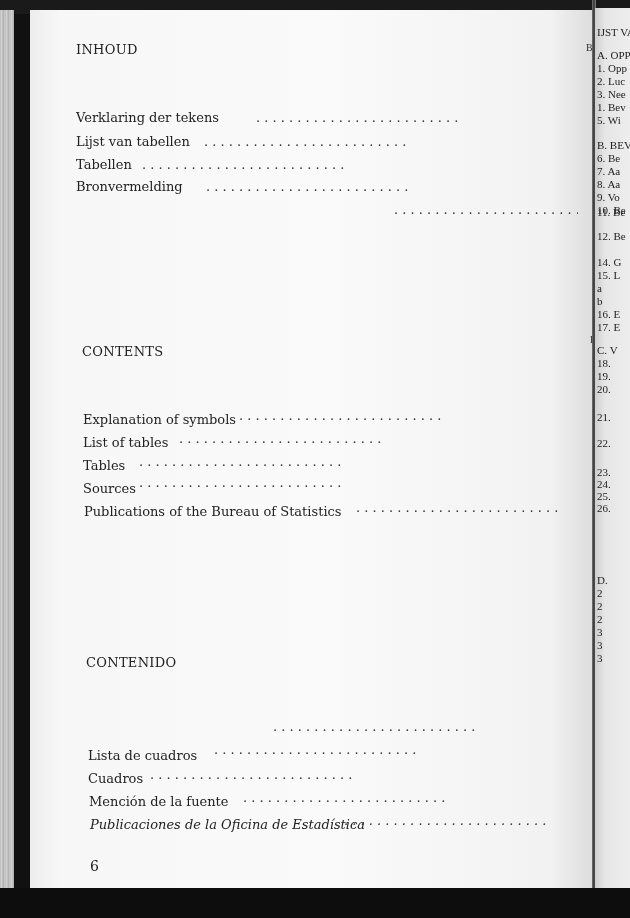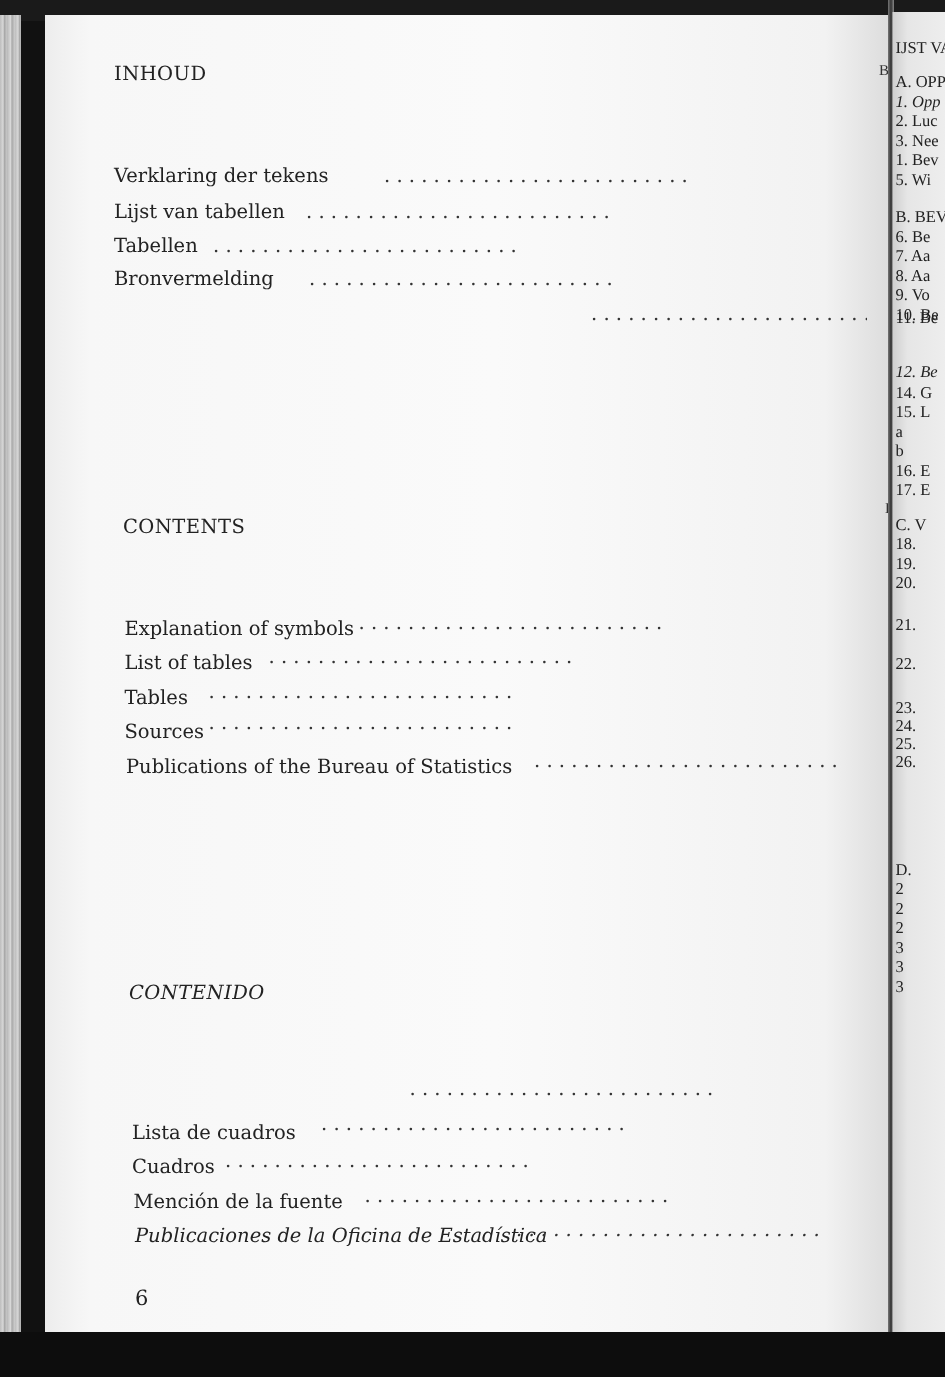--- a/index.html
+++ b/index.html
@@ -106,21 +106,21 @@
       <span class="toc-page" style="left:520px; top:-16px;">148</span>
     </div>
     <div class="toc-row" style="left:54px; top:494px; width:540px;">
       <span class="toc-label">Publications of the Bureau of Statistics</span>
       <span class="toc-dots" style="left:272px; width:216px; top:-4px;">.   .   .   .   .   .   .   .   .   .   .   .   .   .   .   .   .   .   .   .   .   .   .   .   .</span>
       <span class="toc-page" style="left:520px; top:-16px;">149</span>
     </div>
   </div>
 
   <div class="section" style="top:0;">
-    <div class="section-title" style="left:56px; top:645px;font-style:italic;">CONTENIDO</div>
+    <div class="section-title" style="left:56px; top:645px;">CONTENIDO</div>
     <div class="page-label" style="left:570px; top:632px;">Pág.</div>
 
     <div class="toc-row" style="left:57px; top:715px; width:540px;">
       <span class="toc-dots" style="left:186px; width:310px; top:-6px;">.   .   .   .   .   .   .   .   .   .   .   .   .   .   .   .   .   .   .   .   .   .   .   .   .</span>
       <span class="toc-page" style="left:528px; top:-14px;">4</span>
     </div>
     <div class="toc-row" style="left:58px; top:738px; width:540px;">
       <span class="toc-label">Lista de cuadros</span>
       <span class="toc-dots" style="left:126px; width:370px; top:-6px;">.   .   .   .   .   .   .   .   .   .   .   .   .   .   .   .   .   .   .   .   .   .   .   .   .</span>
       <span class="toc-page" style="left:528px; top:-14px;">13</span>
@@ -143,33 +143,33 @@
   </div>
 
   <div class="page-number" style="left:60px; top:848px;">6</div>
 </div>
 
 <div class="gutter"></div>
 
 <div class="right-page" id="rp">
     <div class="rp-line" style="top: 18px;">IJST VA</div>
     <div class="rp-line" style="top: 41px;">A. OPP</div>
-    <div class="rp-line" style="top: 54px; font-style: italic;">1. Opp</div>
+    <div class="rp-line" style="top: 54px;">1. Opp</div>
     <div class="rp-line" style="top: 67px;">2. Luc</div>
     <div class="rp-line" style="top: 80px;">3. Nee</div>
     <div class="rp-line" style="top: 93px;">1. Bev</div>
     <div class="rp-line" style="top: 106px;">5. Wi</div>
     <div class="rp-line" style="top: 131px;">B. BEV</div>
     <div class="rp-line" style="top: 144px;">6. Be</div>
     <div class="rp-line" style="top: 157px;">7. Aa</div>
     <div class="rp-line" style="top: 170px;">8. Aa</div>
     <div class="rp-line" style="top: 183px;">9. Vo</div>
     <div class="rp-line" style="top: 196px;">10. Be</div>
     <div class="rp-line" style="top: 198px;">11. Be</div>
-    <div class="rp-line" style="top: 234px; font-style: italic;">12. Be</div>
+    <div class="rp-line" style="top: 222px;">12. Be</div>
     <div class="rp-line" style="top: 235px; margin-left: 48px;">13. G</div>
     <div class="rp-line" style="top: 248px;">14. G</div>
     <div class="rp-line" style="top: 261px;">15. L</div>
     <div class="rp-line" style="top: 274px;">a</div>
     <div class="rp-line" style="top: 287px;">b</div>
     <div class="rp-line" style="top: 300px;">16. E</div>
     <div class="rp-line" style="top: 313px;">17. E</div>
     <div class="rp-line" style="top: 336px;">C. V</div>
     <div class="rp-line" style="top: 349px;">18.</div>
     <div class="rp-line" style="top: 362px;">19.</div>

